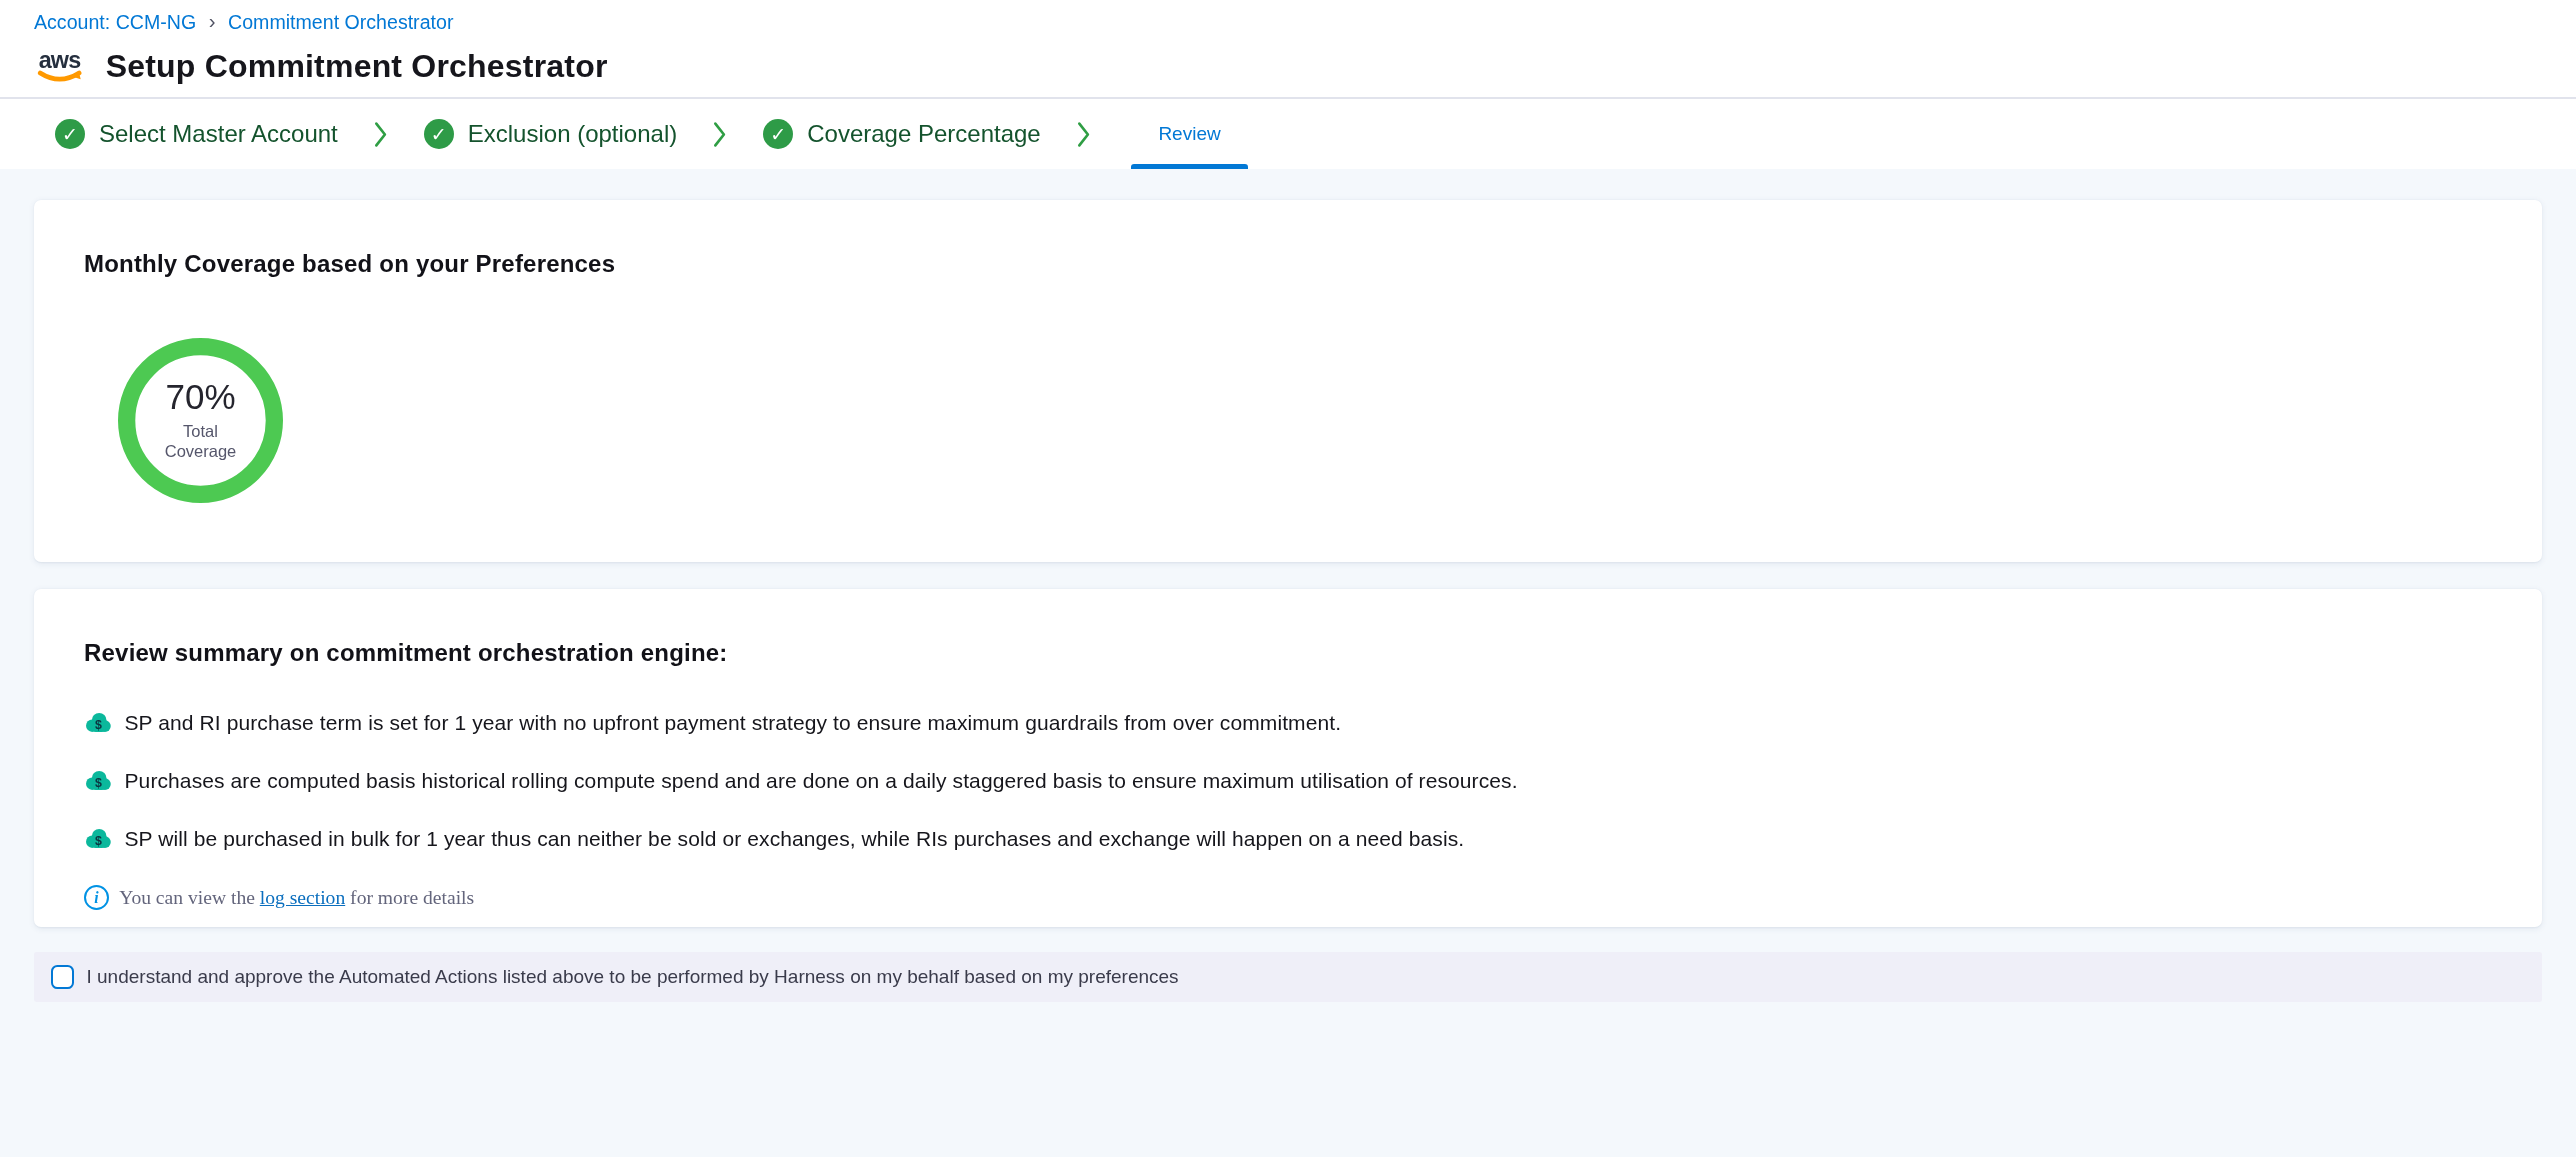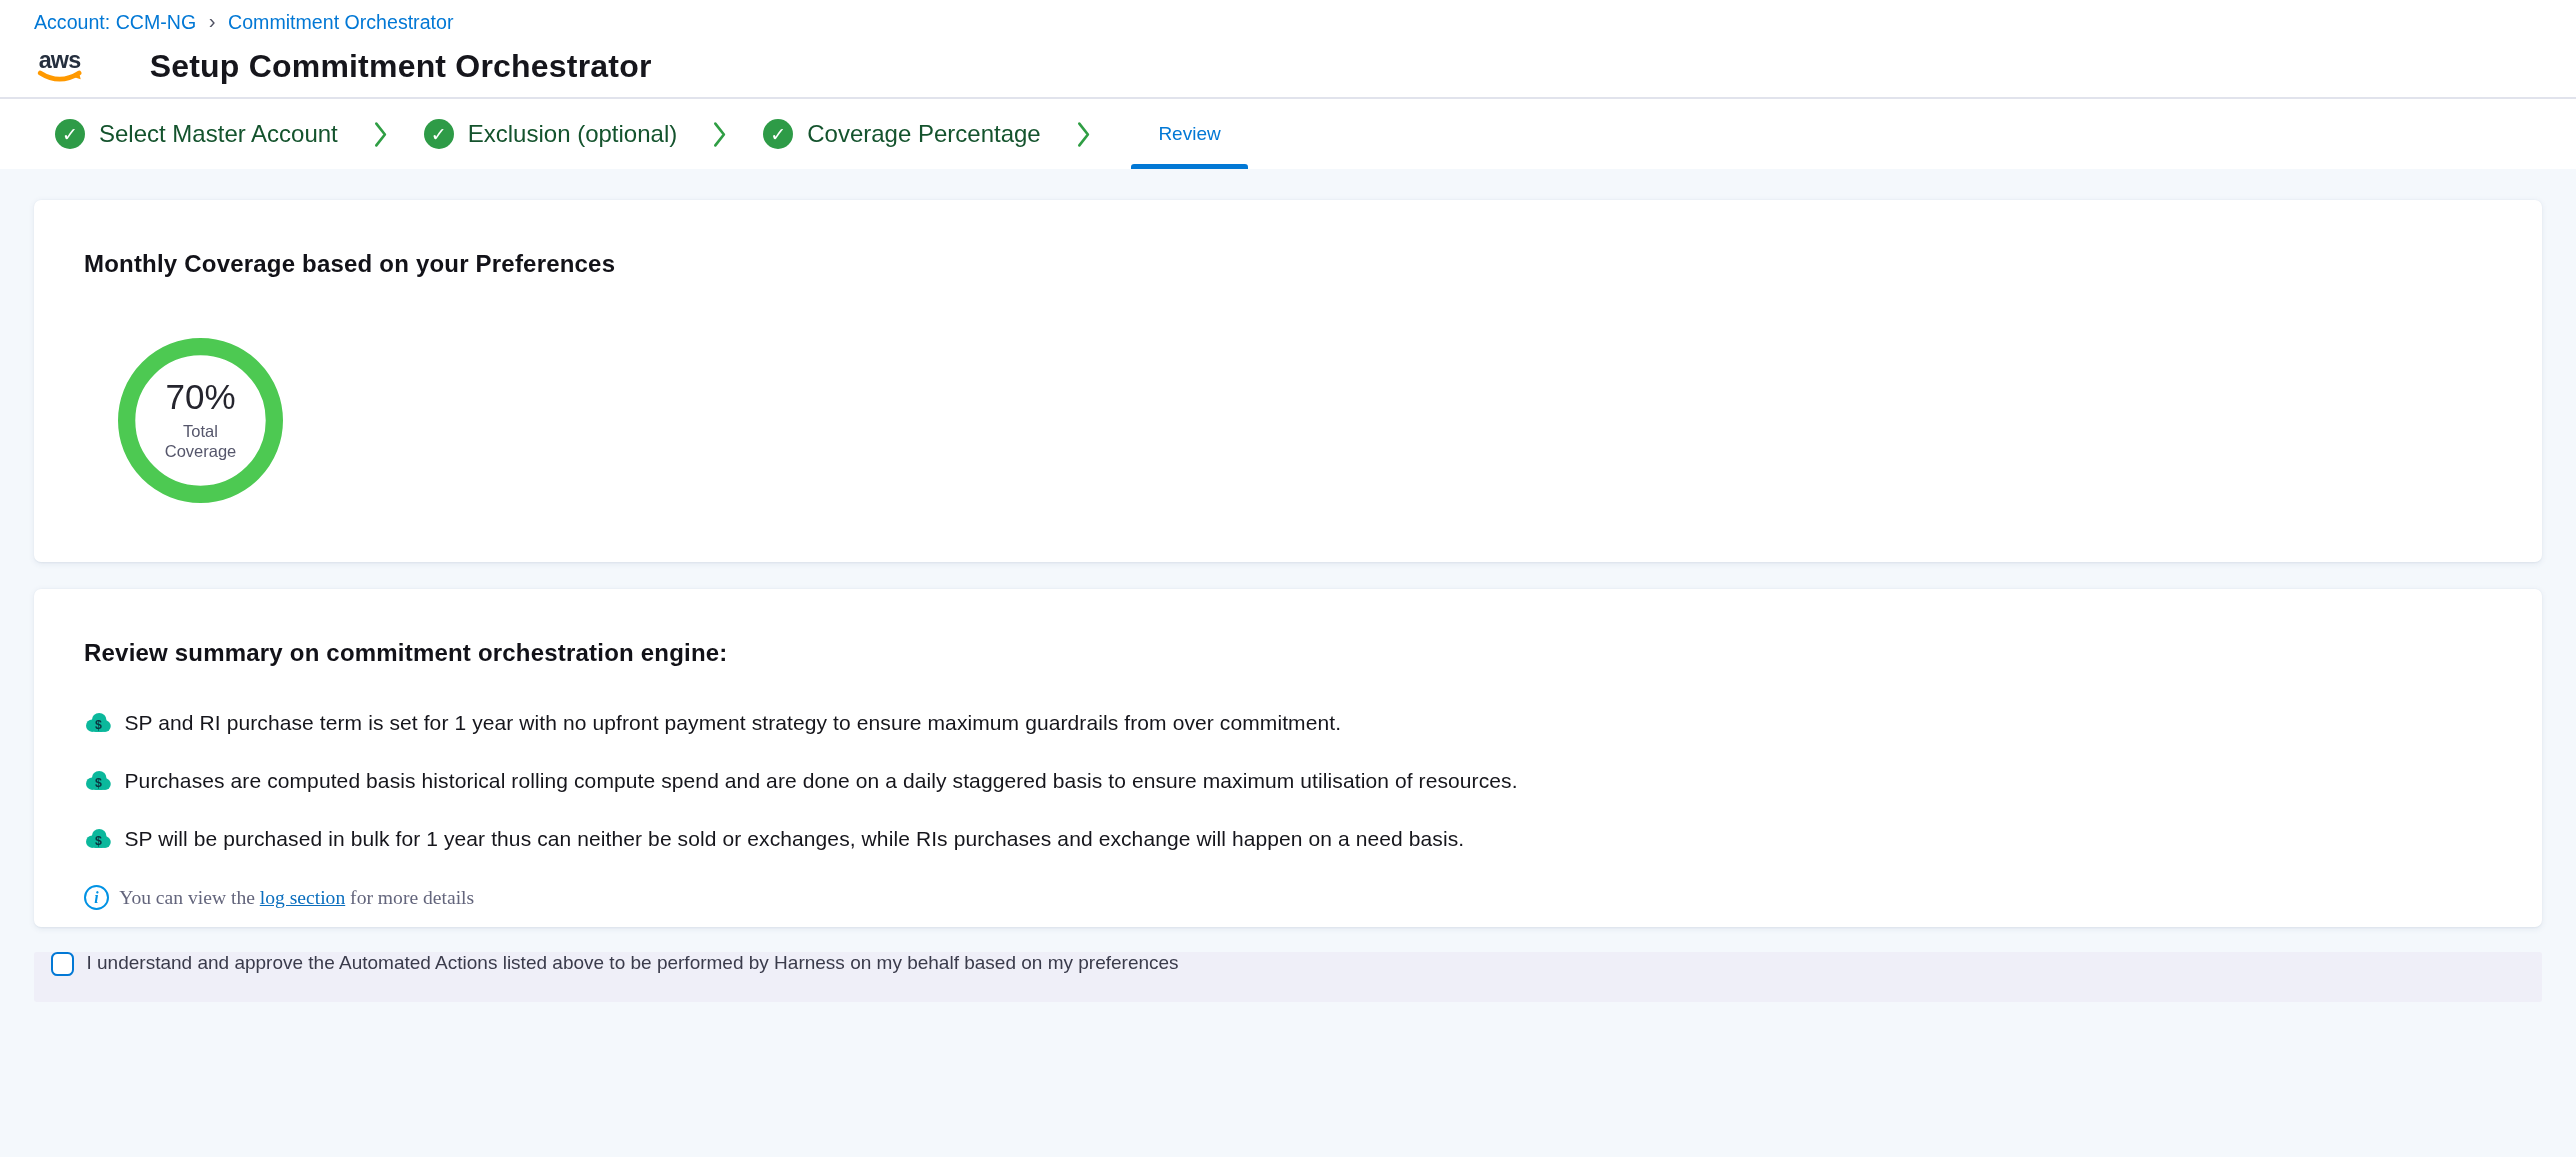--- a/index.html
+++ b/index.html
@@ -9,21 +9,21 @@
     background:#f4f8fc;
     -webkit-font-smoothing:antialiased;
   }
   
   .header{background:#ffffff;padding:11px 34px 10px 34px;border-bottom:2.4px solid #e1e3ec;}
   .breadcrumb{display:flex;align-items:center;gap:12.5px;font-size:19.6px;}
   .crumb{color:#0278d5;cursor:pointer;text-decoration:none;}
   .crumb-sep{color:#4f5162;font-size:20.4px;transform:translateY(-0.8px);}
   .title-row{display:flex;align-items:center;gap:15.7px;margin-top:11px;}
   .aws-logo{width:56px;height:42px;flex:0 0 auto;}
-  .page-title{font-size:32px;font-weight:700;color:#16161c;letter-spacing:0.2px;margin-left:44px;}
+  .page-title{font-size:32px;font-weight:700;color:#16161c;letter-spacing:0.2px;}
   
   .tabbar{background:#ffffff;height:70px;display:flex;align-items:stretch;padding-left:55px;}
   .step{display:flex;align-items:center;gap:14px;margin-right:36px;cursor:pointer;}
   .step-check{
     width:30px;height:30px;border-radius:50%;background:#2e9b47;color:#fff;
     display:flex;align-items:center;justify-content:center;font-size:19px;font-weight:700;flex:0 0 auto;
   }
   .step-label{font-size:24px;color:#14532d;white-space:nowrap;}
   .step-sep{display:flex;align-items:center;margin-right:36px;}
   .tab-active{
@@ -60,21 +60,21 @@
   .info-icon{
     width:21px;height:21px;border-radius:50%;border:2.4px solid #0092e4;color:#0092e4;flex:0 0 auto;
     display:flex;align-items:center;justify-content:center;
     font-family:"Liberation Serif","DejaVu Serif",serif;font-style:italic;font-weight:700;font-size:15.7px;
   }
   .info-text{font-size:19.6px;color:#63657c;font-family:Liberation Serif, serif;}
   .info-link{color:#0a6ebe;text-decoration:underline;cursor:pointer;}
   
   .approve-band{
     margin-top:25px;background:#efeff8;height:50px;border-radius:2.4px;
-    display:flex;align-items:flex-start;gap:12.5px;padding-left:16.5px;box-sizing:border-box;
+    display:flex;align-items:center;gap:12.5px;padding-left:16.5px;box-sizing:border-box;
   }
   .checkbox{
     width:23.5px;height:23.5px;background:#ffffff;border:2.4px solid #0278d5;border-radius:6.3px;
     box-sizing:border-box;cursor:pointer;flex:0 0 auto;
   }
   .approve-label{font-size:19px;color:#3a3b4b;}
   .bottom-strip{position:absolute;left:0;right:0;bottom:0;height:7px;background:#ffffff;}
 </style>
 </head>
 <body>

